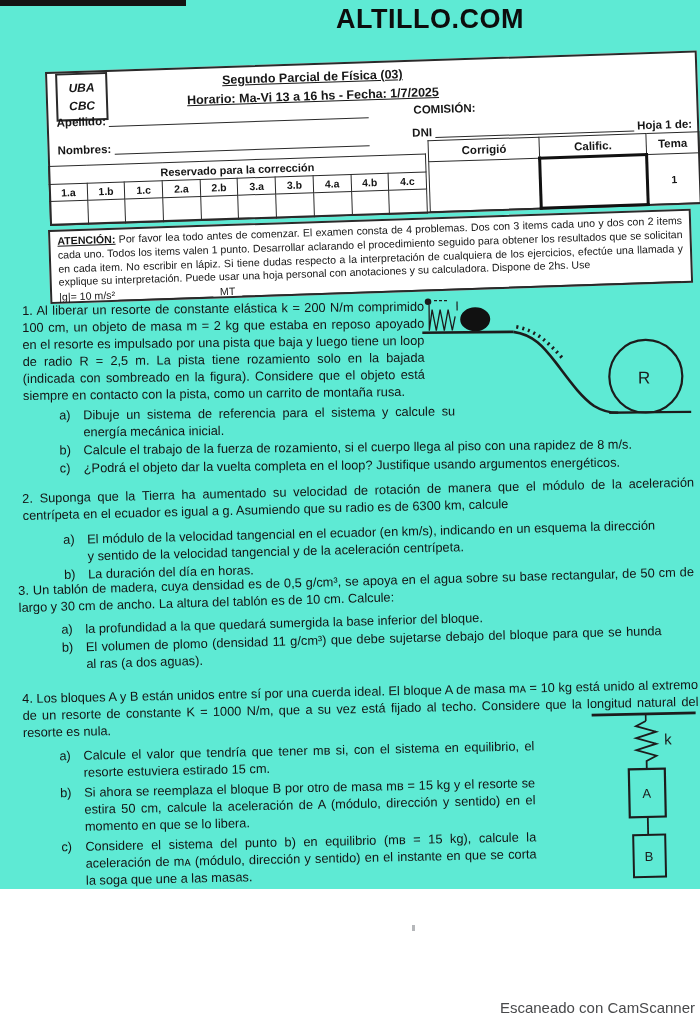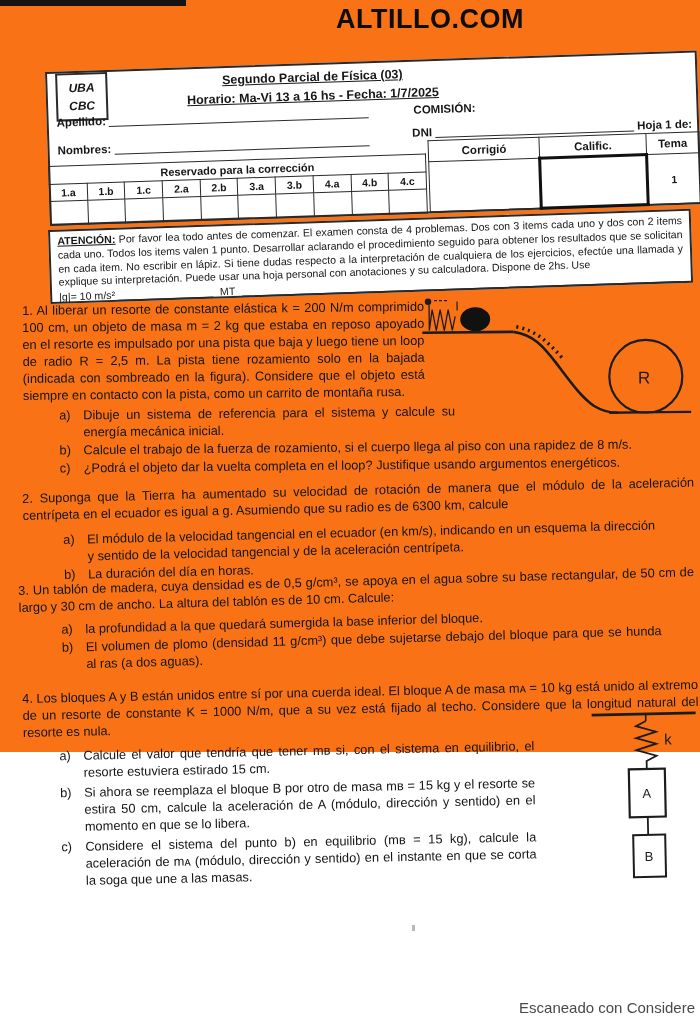--- a/index.html
+++ b/index.html
@@ -1,17 +1,17 @@
 <!DOCTYPE html>
 <html><head>
 <meta charset="utf-8">
 <style>
   html,body{margin:0;padding:0;background:#ffffff;}
   body{width:700px;height:1021px;overflow:hidden;font-family:"Liberation Sans",sans-serif;color:#161616;}
-  .page{position:relative;width:700px;height:752px;background:#f97316;}
+  .page{position:relative;width:700px;height:889px;background:#5eead4;}
 
   
   .top-bar{position:absolute;left:0;top:0;width:186px;height:6px;background:#141414;}
   .speck{position:absolute;left:412px;top:925px;width:3px;height:6px;background:#b5b7ba;}
 
   .banner{position:absolute;left:0;top:4px;width:700px;text-align:center;font-size:27px;font-weight:700;letter-spacing:.5px;color:#0d0d0d;padding-left:160px;box-sizing:border-box;}
 
   
   .hdr{position:absolute;left:45px;top:72px;width:648px;height:150px;border:2px solid #2a2a2a;transform:rotate(-1.9deg);transform-origin:left top;background:#fff;}
   .ubabox{position:absolute;left:8px;top:0px;width:48px;height:44px;border:2px solid #2a2a2a;display:flex;flex-direction:column;align-items:center;justify-content:center;font-weight:700;font-style:italic;font-size:12px;line-height:1.5;}
@@ -251,15 +251,15 @@
         <rect class="ink" x="42" y="62" width="36" height="48" stroke-width="2.2"></rect>
         <text class="figtext" x="55" y="91" font-size="13">A</text>
         <line class="ink" x1="60" y1="110" x2="60" y2="128" stroke-width="1.8"></line>
         <rect class="ink" x="45" y="128" width="32" height="42" stroke-width="2"></rect>
         <text class="figtext" x="56" y="154" font-size="13">B</text>
       </svg>
     </div>
   </div>
 
   <div class="speck"></div>
-  <div class="footer">Escaneado con Considere</div>
+  <div class="footer">Escaneado con CamScanner</div>
 
 </div>
 
 </body></html>

